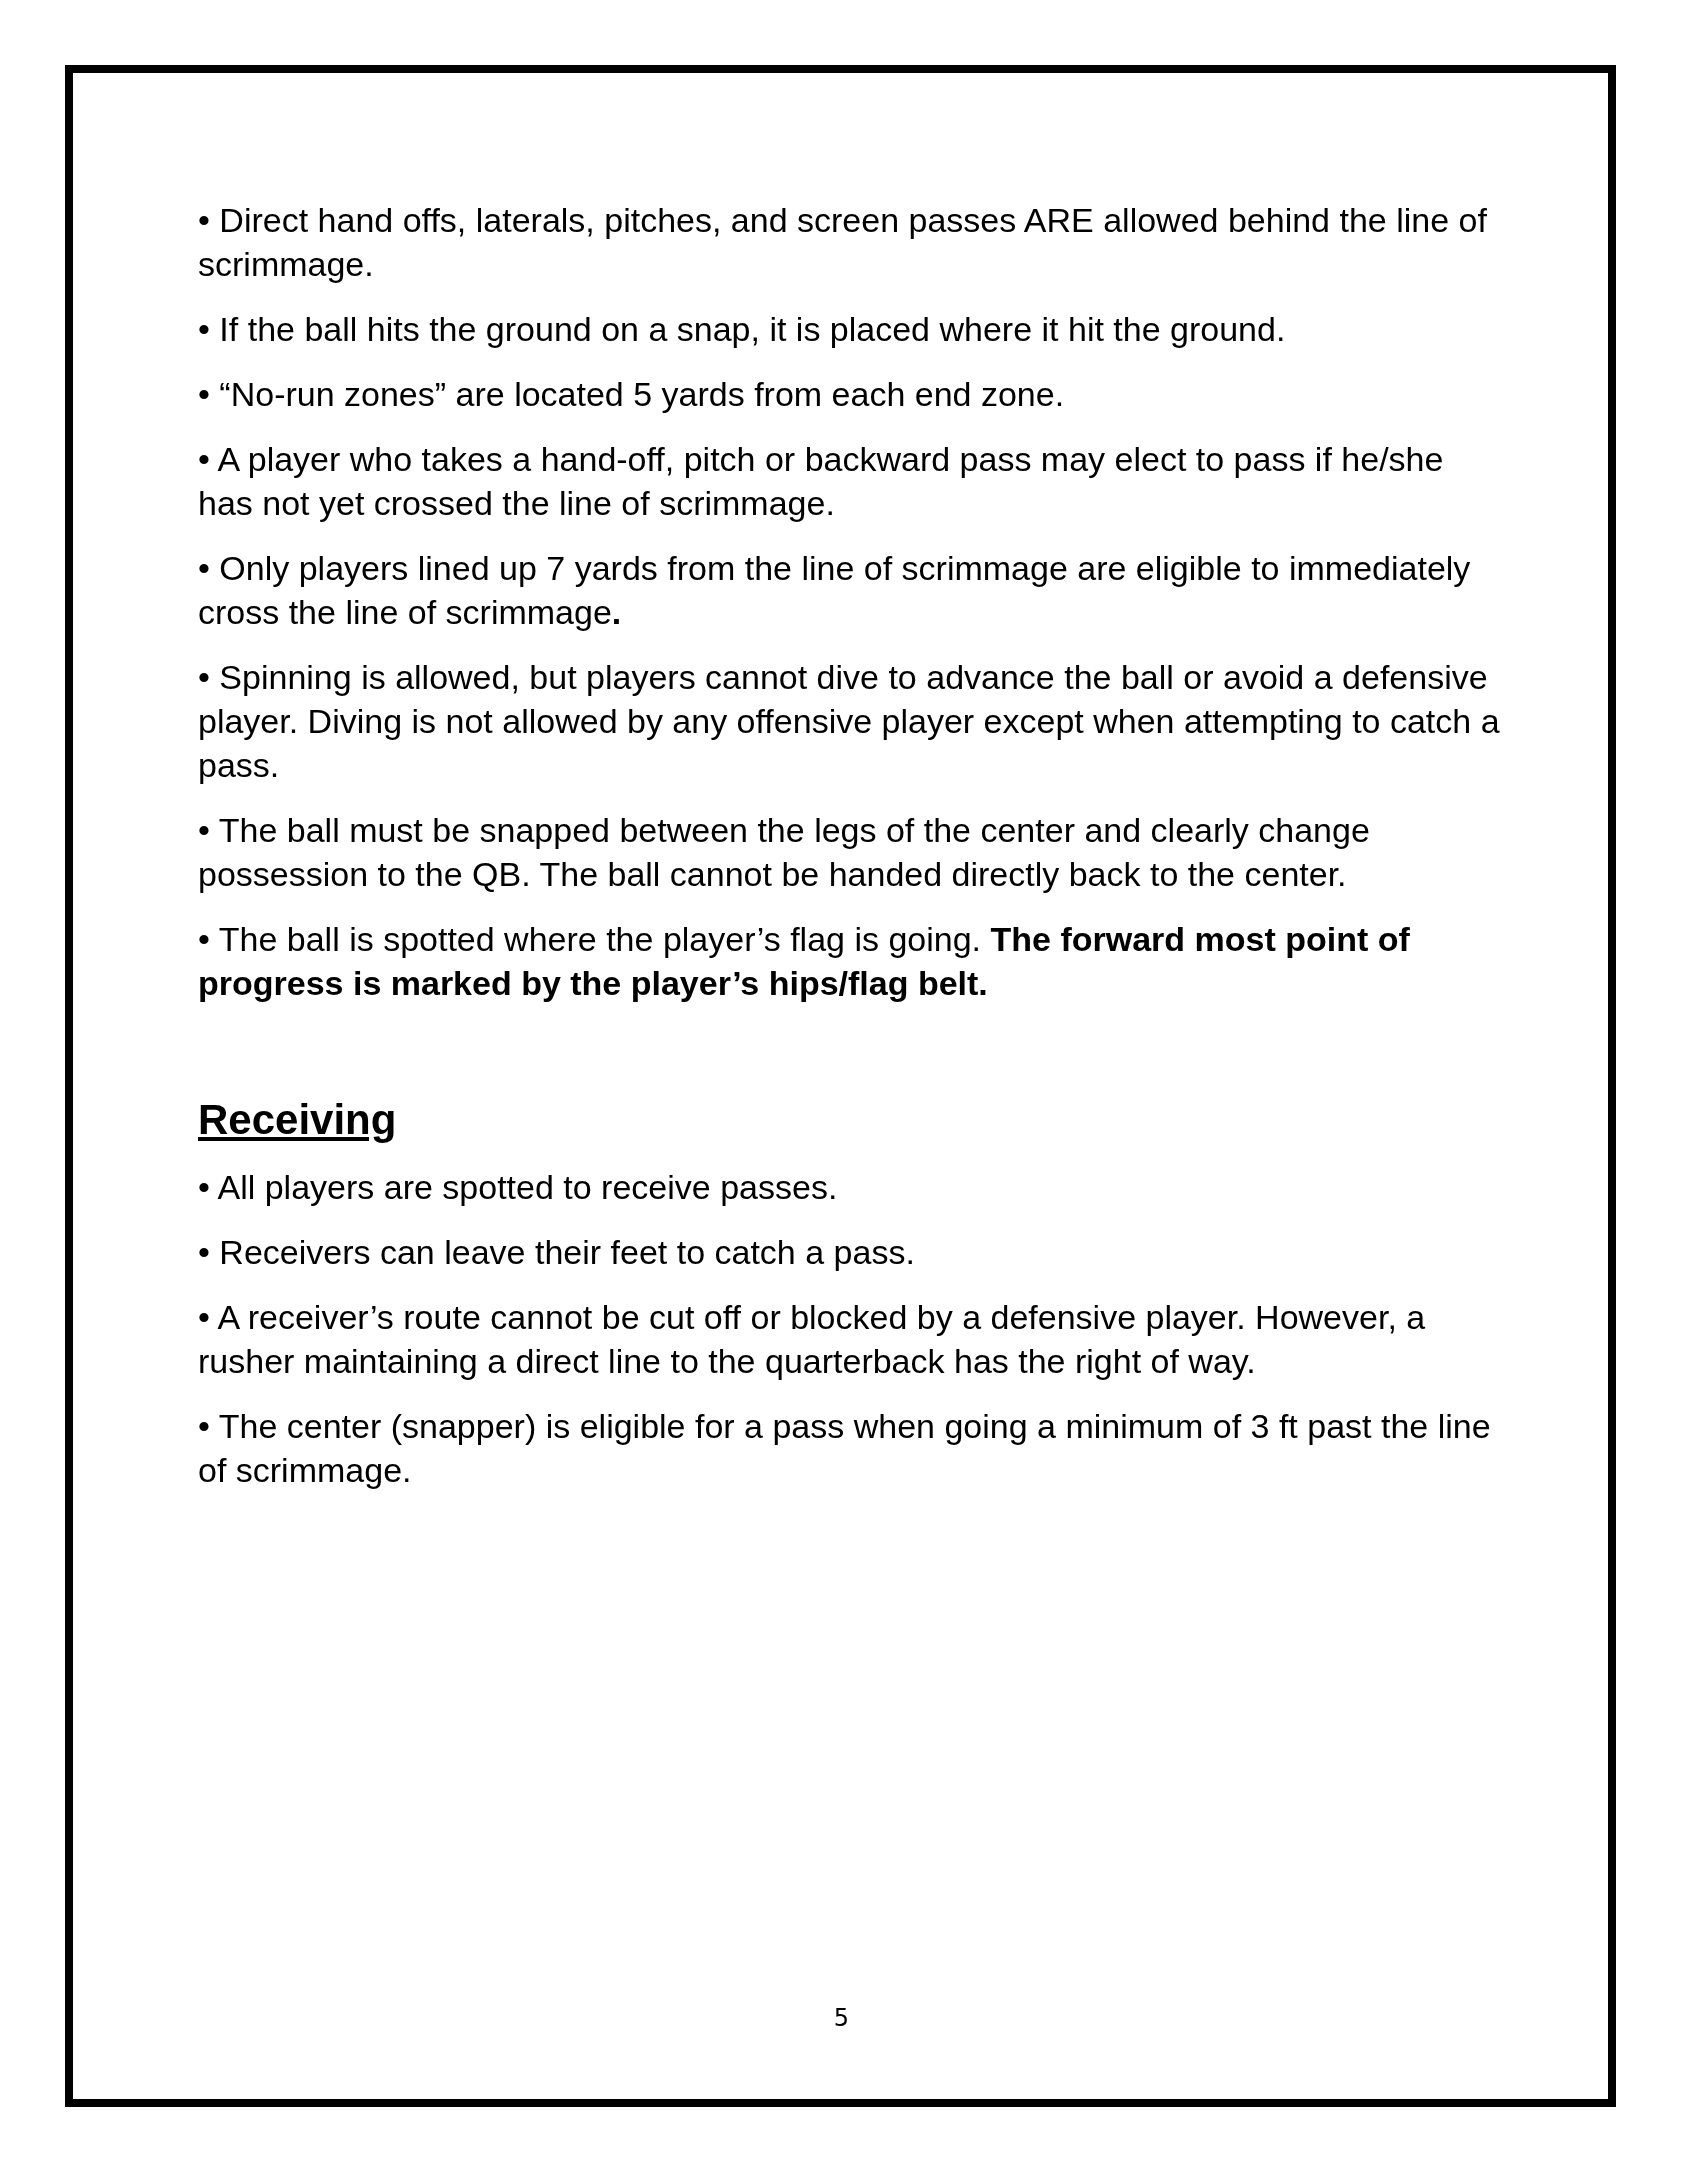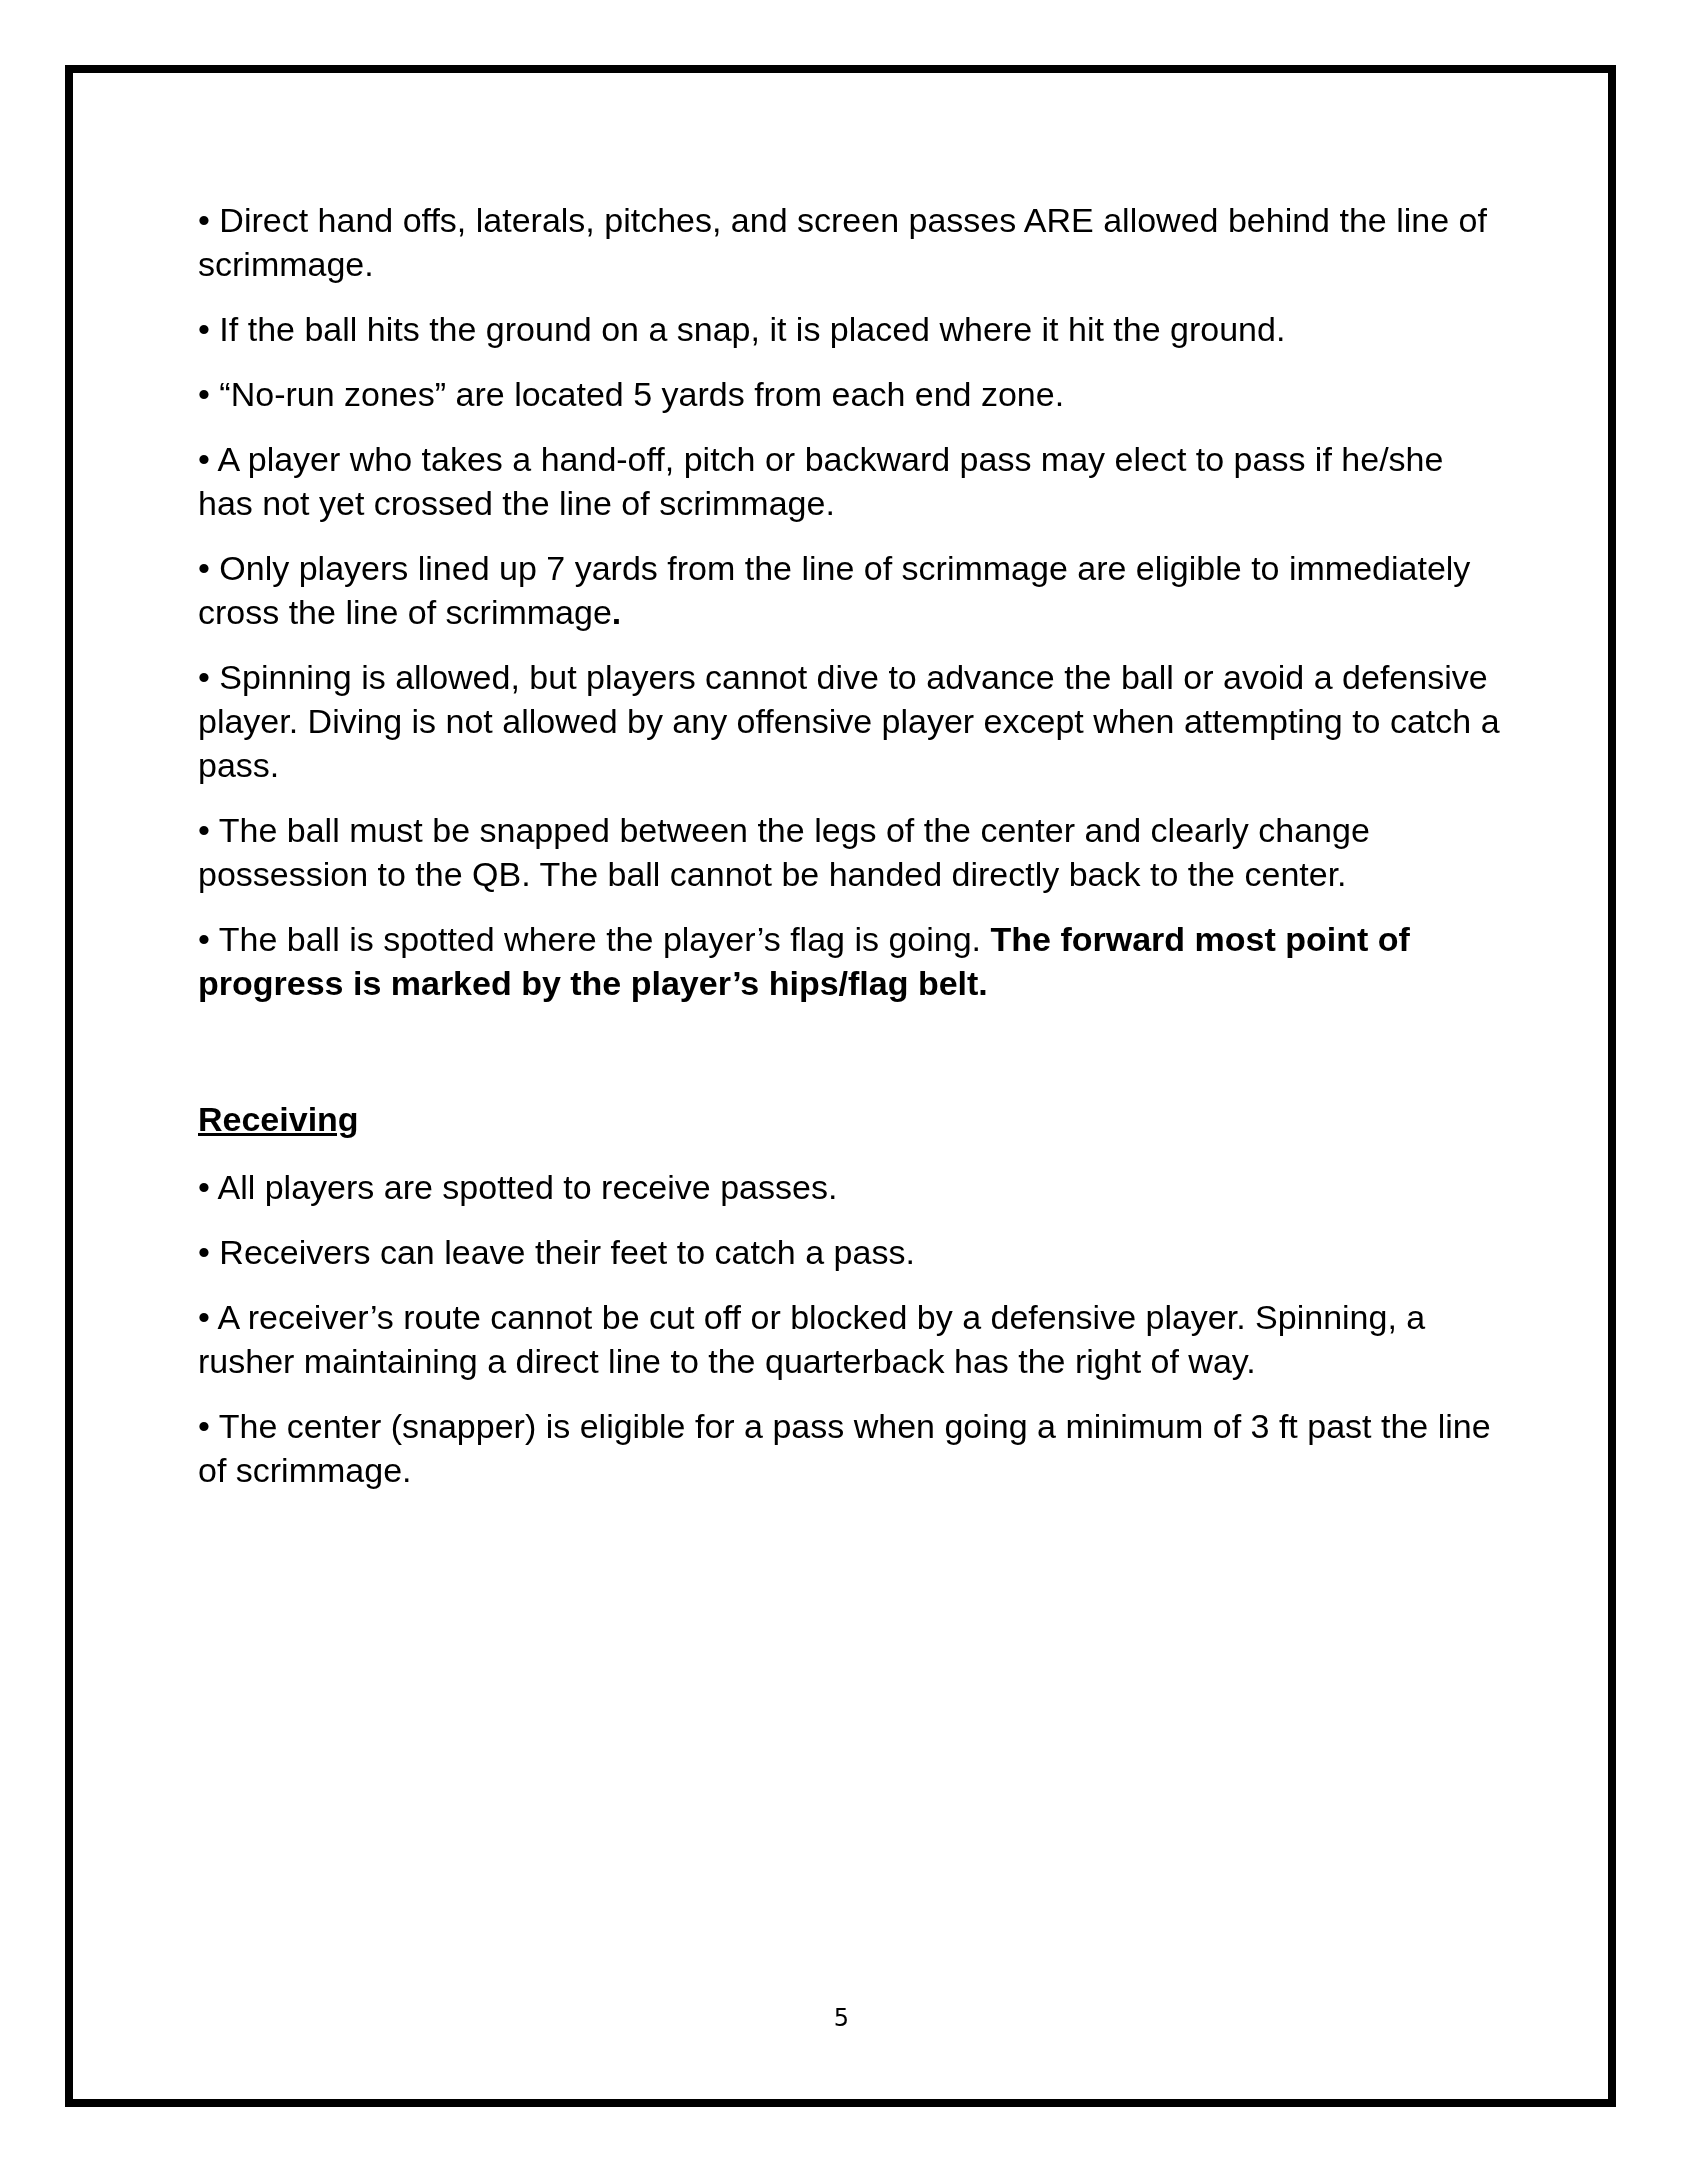--- a/index.html
+++ b/index.html
@@ -3,21 +3,21 @@
 <meta charset="utf-8">
 <style>
   html, body { margin: 0; padding: 0; background: #ffffff; }
   body { width: 1683px; height: 2178px; position: relative; overflow: hidden;
          font-family: "Liberation Sans", sans-serif; color: #000; }
   .frame { position: absolute; left: 65px; top: 65px; width: 1535px; height: 2026px;
            border: 8px solid #000; box-sizing: content-box; }
   .content { position: absolute; left: 198px; top: 198px; width: 1307px; }
   .para { font-size: 34px; line-height: 44px; margin: 0 0 21px 0; }
   .para b { font-weight: bold; }
-  .heading { font-size: 34px; line-height: 49px; font-weight: bold;
+  .heading { font-size: 42px; line-height: 49px; font-weight: bold;
              text-decoration: underline; margin: 0 0 21px 0; }
   .gap { height: 69px; }
   .page-num { position: absolute; left: 0; width: 1683px; top: 2004px; text-align: center;
               font-family: "DejaVu Sans", sans-serif; font-size: 24px; }
 </style>
 </head>
 <body>
 
 <div class="frame"></div>
 
@@ -30,18 +30,18 @@
   <p class="para"><span>• Spinning is allowed, but players cannot dive to advance the ball or avoid a defensive player. Diving is not allowed by any offensive player except when attempting to catch a pass.</span></p>
   <p class="para"><span>• The ball must be snapped between the legs of the center and clearly change possession to the QB. The ball cannot be handed directly back to the center.</span></p>
   <p class="para"><span>• The ball is spotted where the player’s flag is going. </span><b>The forward most point of progress is marked by the player’s hips/flag belt.</b></p>
 
   <div class="gap"></div>
 
   <div class="heading">Receiving</div>
 
   <p class="para"><span>• All players are spotted to receive passes.</span></p>
   <p class="para"><span>• Receivers can leave their feet to catch a pass.</span></p>
-  <p class="para"><span>• A receiver’s route cannot be cut off or blocked by a defensive player. Spinning, a rusher maintaining a direct line to the quarterback has the right of way.</span></p>
+  <p class="para"><span>• A receiver’s route cannot be cut off or blocked by a defensive player. However, a rusher maintaining a direct line to the quarterback has the right of way.</span></p>
   <p class="para"><span>• The center (snapper) is eligible for a pass when going a minimum of 3 ft past the line of scrimmage.</span></p>
 </div>
 
 <div class="page-num">5</div>
 
 
 </body></html>

